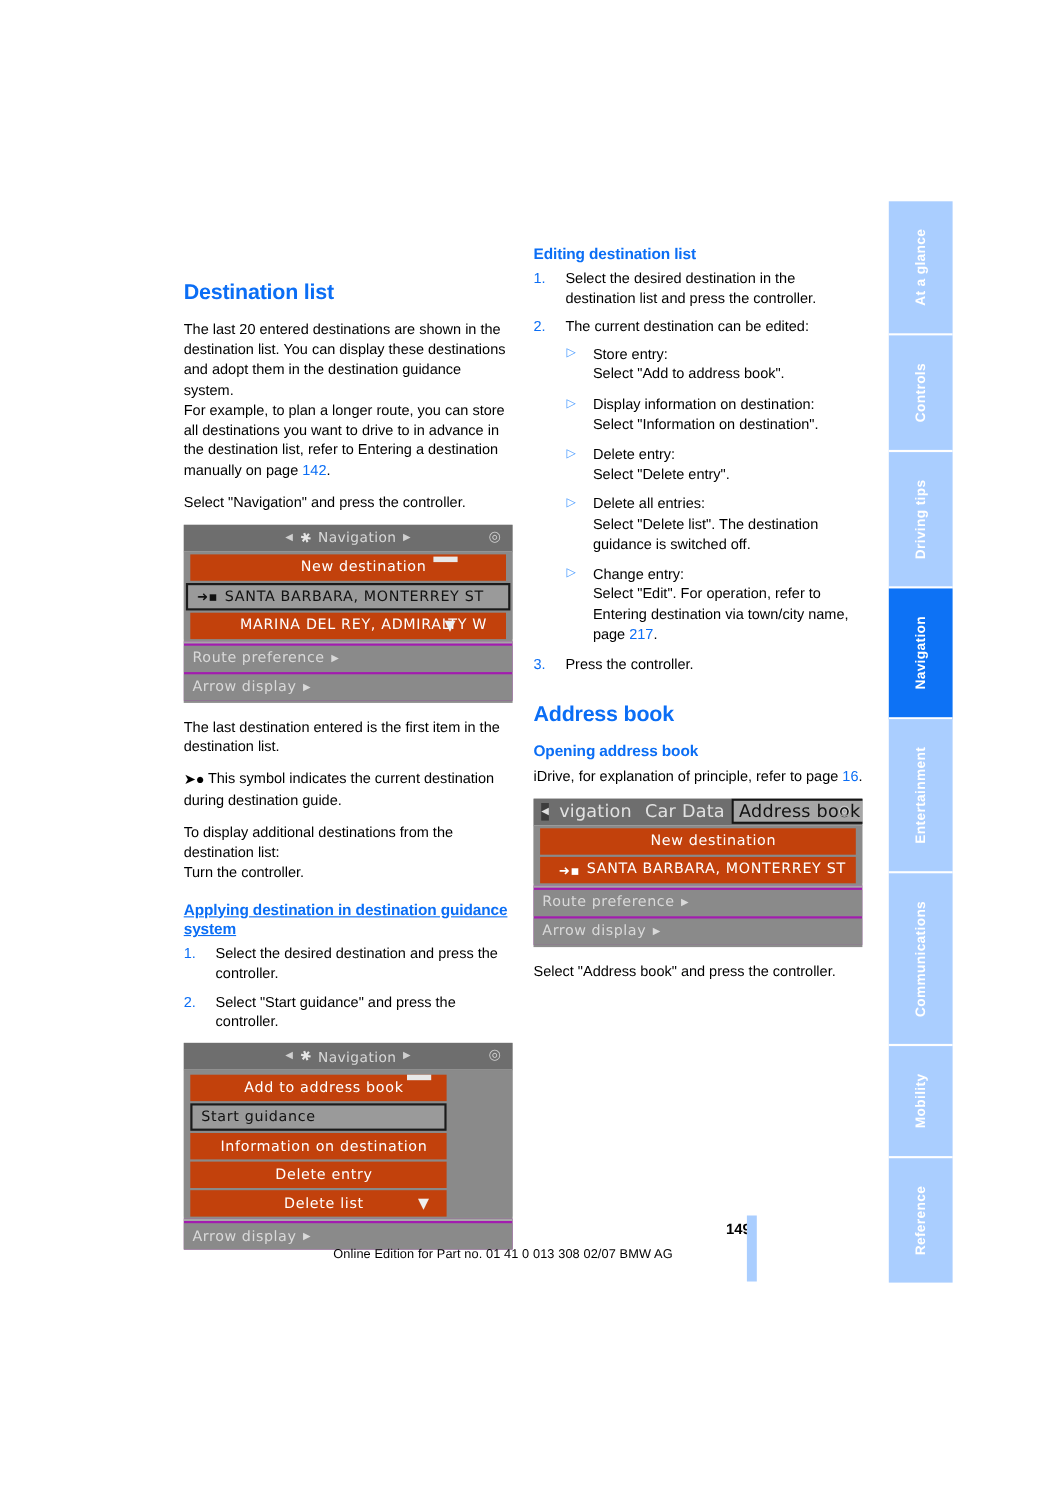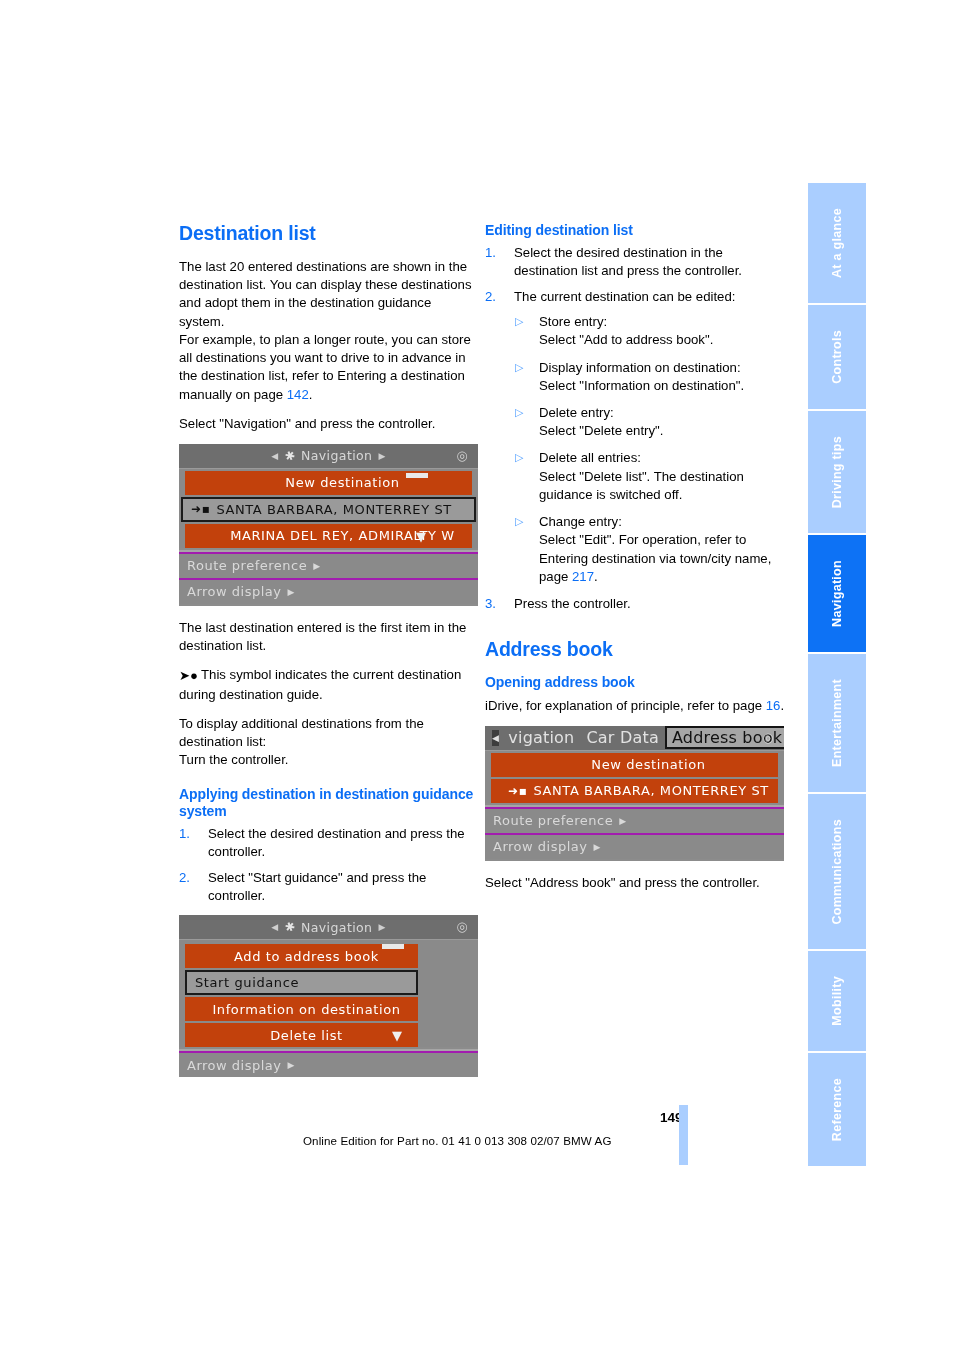--- a/index.html
+++ b/index.html
@@ -50,21 +50,21 @@
     white-space: nowrap;
   }
   .tab.active .tab-label { color: #ffffff; }
 
   
   .col {
     position: absolute;
     width: 300px;
     top: 222px;
   }
-  .col-left  { left: 179px; }
+  .col-left  { left: 167px; margin-top: 33px; }
   .col-right { left: 485px; }
 
   h1.sec {
     color: #0b6ef5;
     font-size: 19.5px;
     font-weight: bold;
     letter-spacing: -0.2px;
     margin-bottom: 13px;
   }
   h2.sub {
@@ -374,21 +374,21 @@
 
     <p class="body">The last destination entered is the first item in the destination list.</p>
 
     <p class="body">
       <span class="arrowdot">➤●</span><span>This symbol indicates the current destination during destination guide.</span>
     </p>
 
     <p class="body tight">To display additional destinations from the destination list:</p>
     <p class="body">Turn the controller.</p>
 
-    <h2 class="sub" style="margin-top:16px;">Applying destination in destination guidance system</h2>
+    <h2 class="sub" style="margin-top:16px;text-decoration:underline;">Applying destination in destination guidance system</h2>
 
     <ol class="steps">
       <li>
         <span class="num">1.</span>
         <span>Select the desired destination and press the controller.</span>
       </li>
       <li>
         <span class="num">2.</span>
         <span>Select "Start guidance" and press the controller.</span>
       </li>
@@ -405,20 +405,23 @@
         </div>
         <div class="shot-body" style="padding-top:4px;">
           <div class="row plain" style="padding-left:10px;margin-right:60px;">
             <span>Add to address book</span>
           </div>
           <div class="row sel" style="margin-left:6px;margin-right:60px;">
             <span>Start guidance</span>
           </div>
           <div class="row plain" style="padding-left:10px;margin-right:60px;">
             <span>Information on destination</span>
+          </div>
+          <div class="row plain" style="padding-left:10px;margin-right:60px;">
+            <span>Delete entry</span>
           </div>
           <div class="row plain" style="padding-left:10px;margin-right:60px;">
             <span>Delete list</span>
           </div>
           <div class="scroll-curve" style="right:70px;">
             <div class="sc-tick"></div>
             <div class="sc-arrow">▼</div>
           </div>
         </div>
         <div class="shot-foot">

